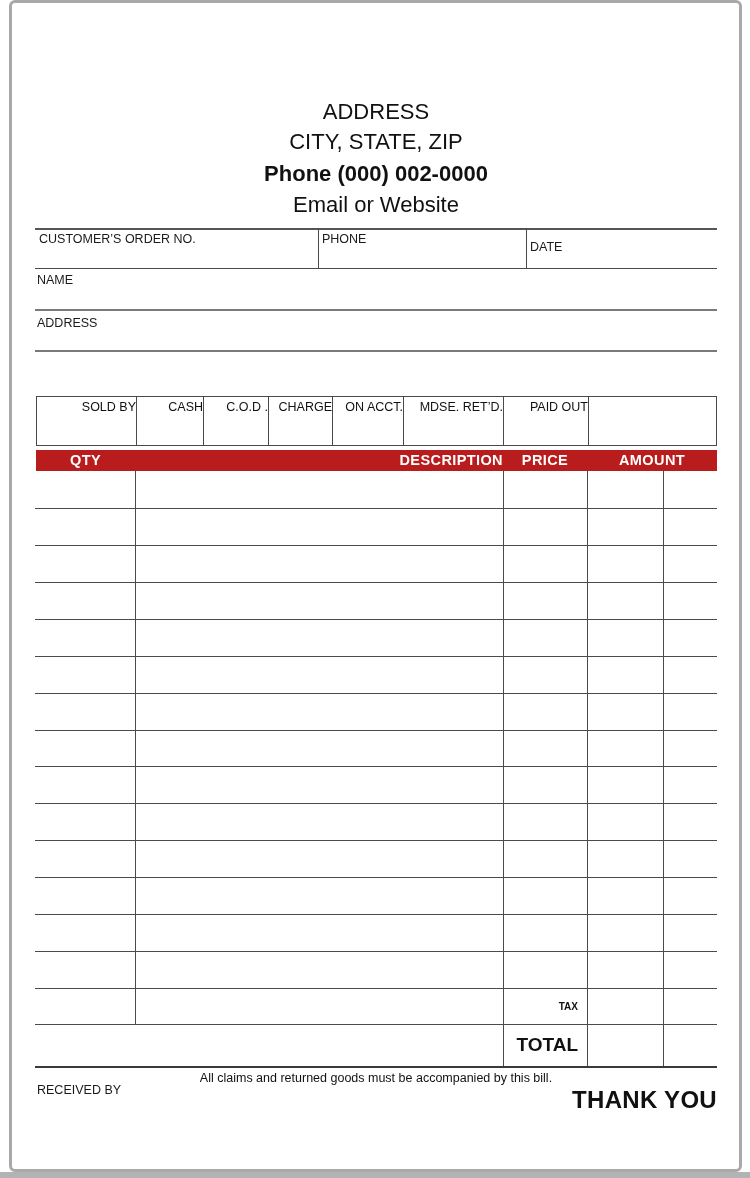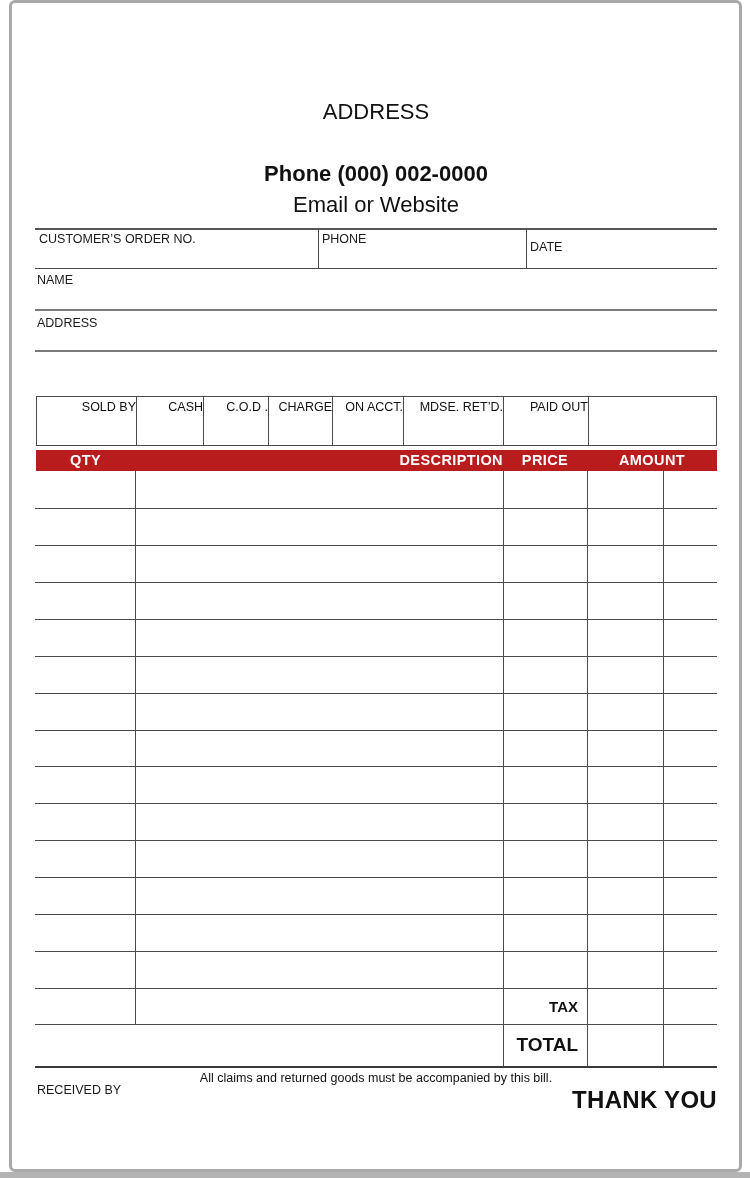--- a/index.html
+++ b/index.html
@@ -22,37 +22,38 @@
   .payrow{position:absolute;left:36px;top:396px;width:681px;height:50px;box-sizing:border-box;
           border:1px solid #4a4a4a;display:flex;}
   .paycell{box-sizing:border-box;border-right:1px solid #4a4a4a;text-align:right;
            font-size:12.5px;padding-top:3px;overflow:hidden;white-space:nowrap;}
   .paycell:last-child{border-right:none;flex:1;}
   .blackbar{position:absolute;left:36px;top:450px;width:681px;height:21px;background:#b91c1c;display:flex;}
   .bcell{color:#ffffff;font-weight:bold;font-size:14.5px;line-height:21px;text-align:center;
          letter-spacing:0.4px;white-space:nowrap;}
   .taxcell{position:absolute;left:503px;top:988px;width:84px;height:36px;box-sizing:border-box;
            display:flex;align-items:center;justify-content:flex-end;padding-right:9px;
-           font-weight:bold;font-size:15px;text-align:right;}
+           font-weight:bold;font-size:10px;text-align:right;}
   .totalcell{position:absolute;left:503px;top:1024px;width:84px;height:42px;box-sizing:border-box;
              display:flex;align-items:center;justify-content:flex-end;padding-right:9px;
              font-weight:bold;font-size:19px;}
   .claims{position:absolute;left:35px;top:1070px;width:682px;text-align:center;
           font-size:12.5px;line-height:16px;}
   .thankyou{position:absolute;left:400px;top:1087px;width:317px;text-align:right;
             font-size:24px;line-height:26px;font-weight:bold;letter-spacing:0.3px;}
 </style>
 </head>
 <body>
 
 <div id="screen">
   <div class="card"></div>
   <div class="bottom-shadow"></div>
 
   <div class="hdr l1">ADDRESS</div>
+  <div class="hdr l2">CITY, STATE, ZIP</div>
   <div class="hdr l3">Phone (000) 002-0000</div>
   <div class="hdr l4">Email or Website</div>
 
   <div class="hline" style="left:35px;top:228px;width:682px;height:2px;background:#555;"></div>
   <div class="hline" style="left:35px;top:268px;width:682px;"></div>
   <div class="vline" style="left:318px;top:228px;height:40px;"></div>
   <div class="vline" style="left:526px;top:228px;height:40px;"></div>
   <div class="hline gray2" style="left:35px;top:309px;width:682px;"></div>
   <div class="hline gray2" style="left:35px;top:350px;width:682px;"></div>
 

